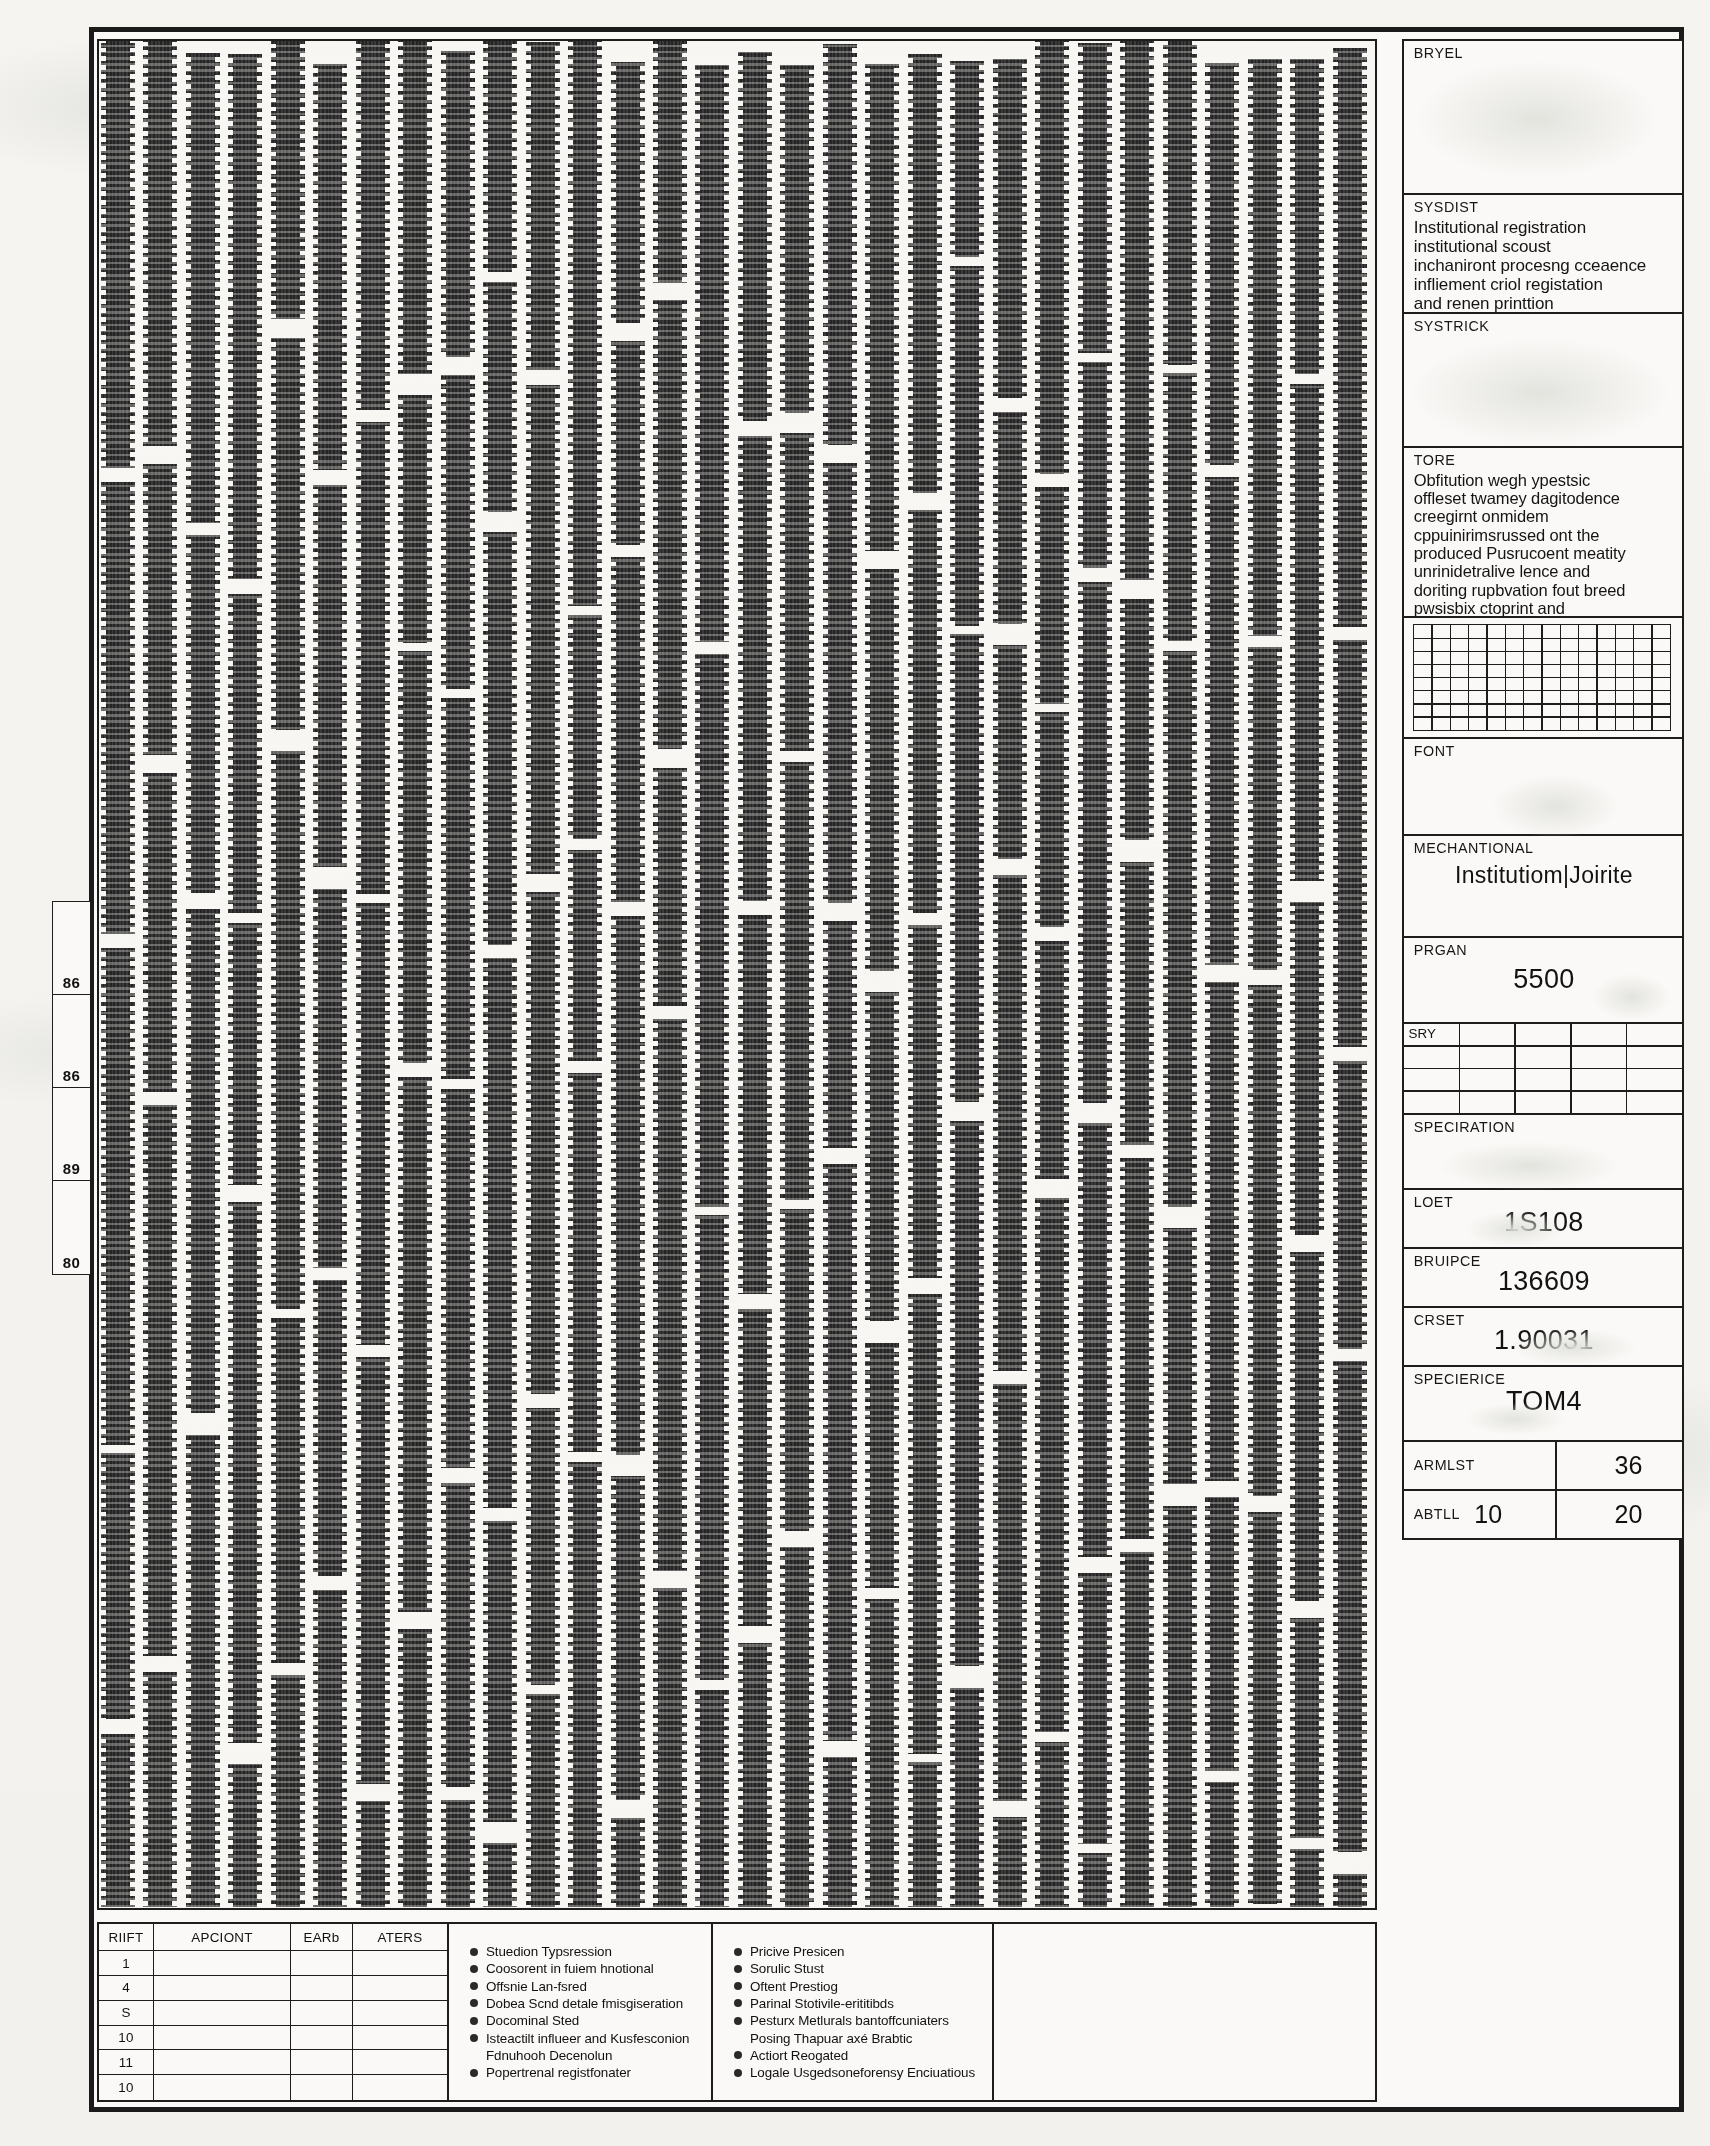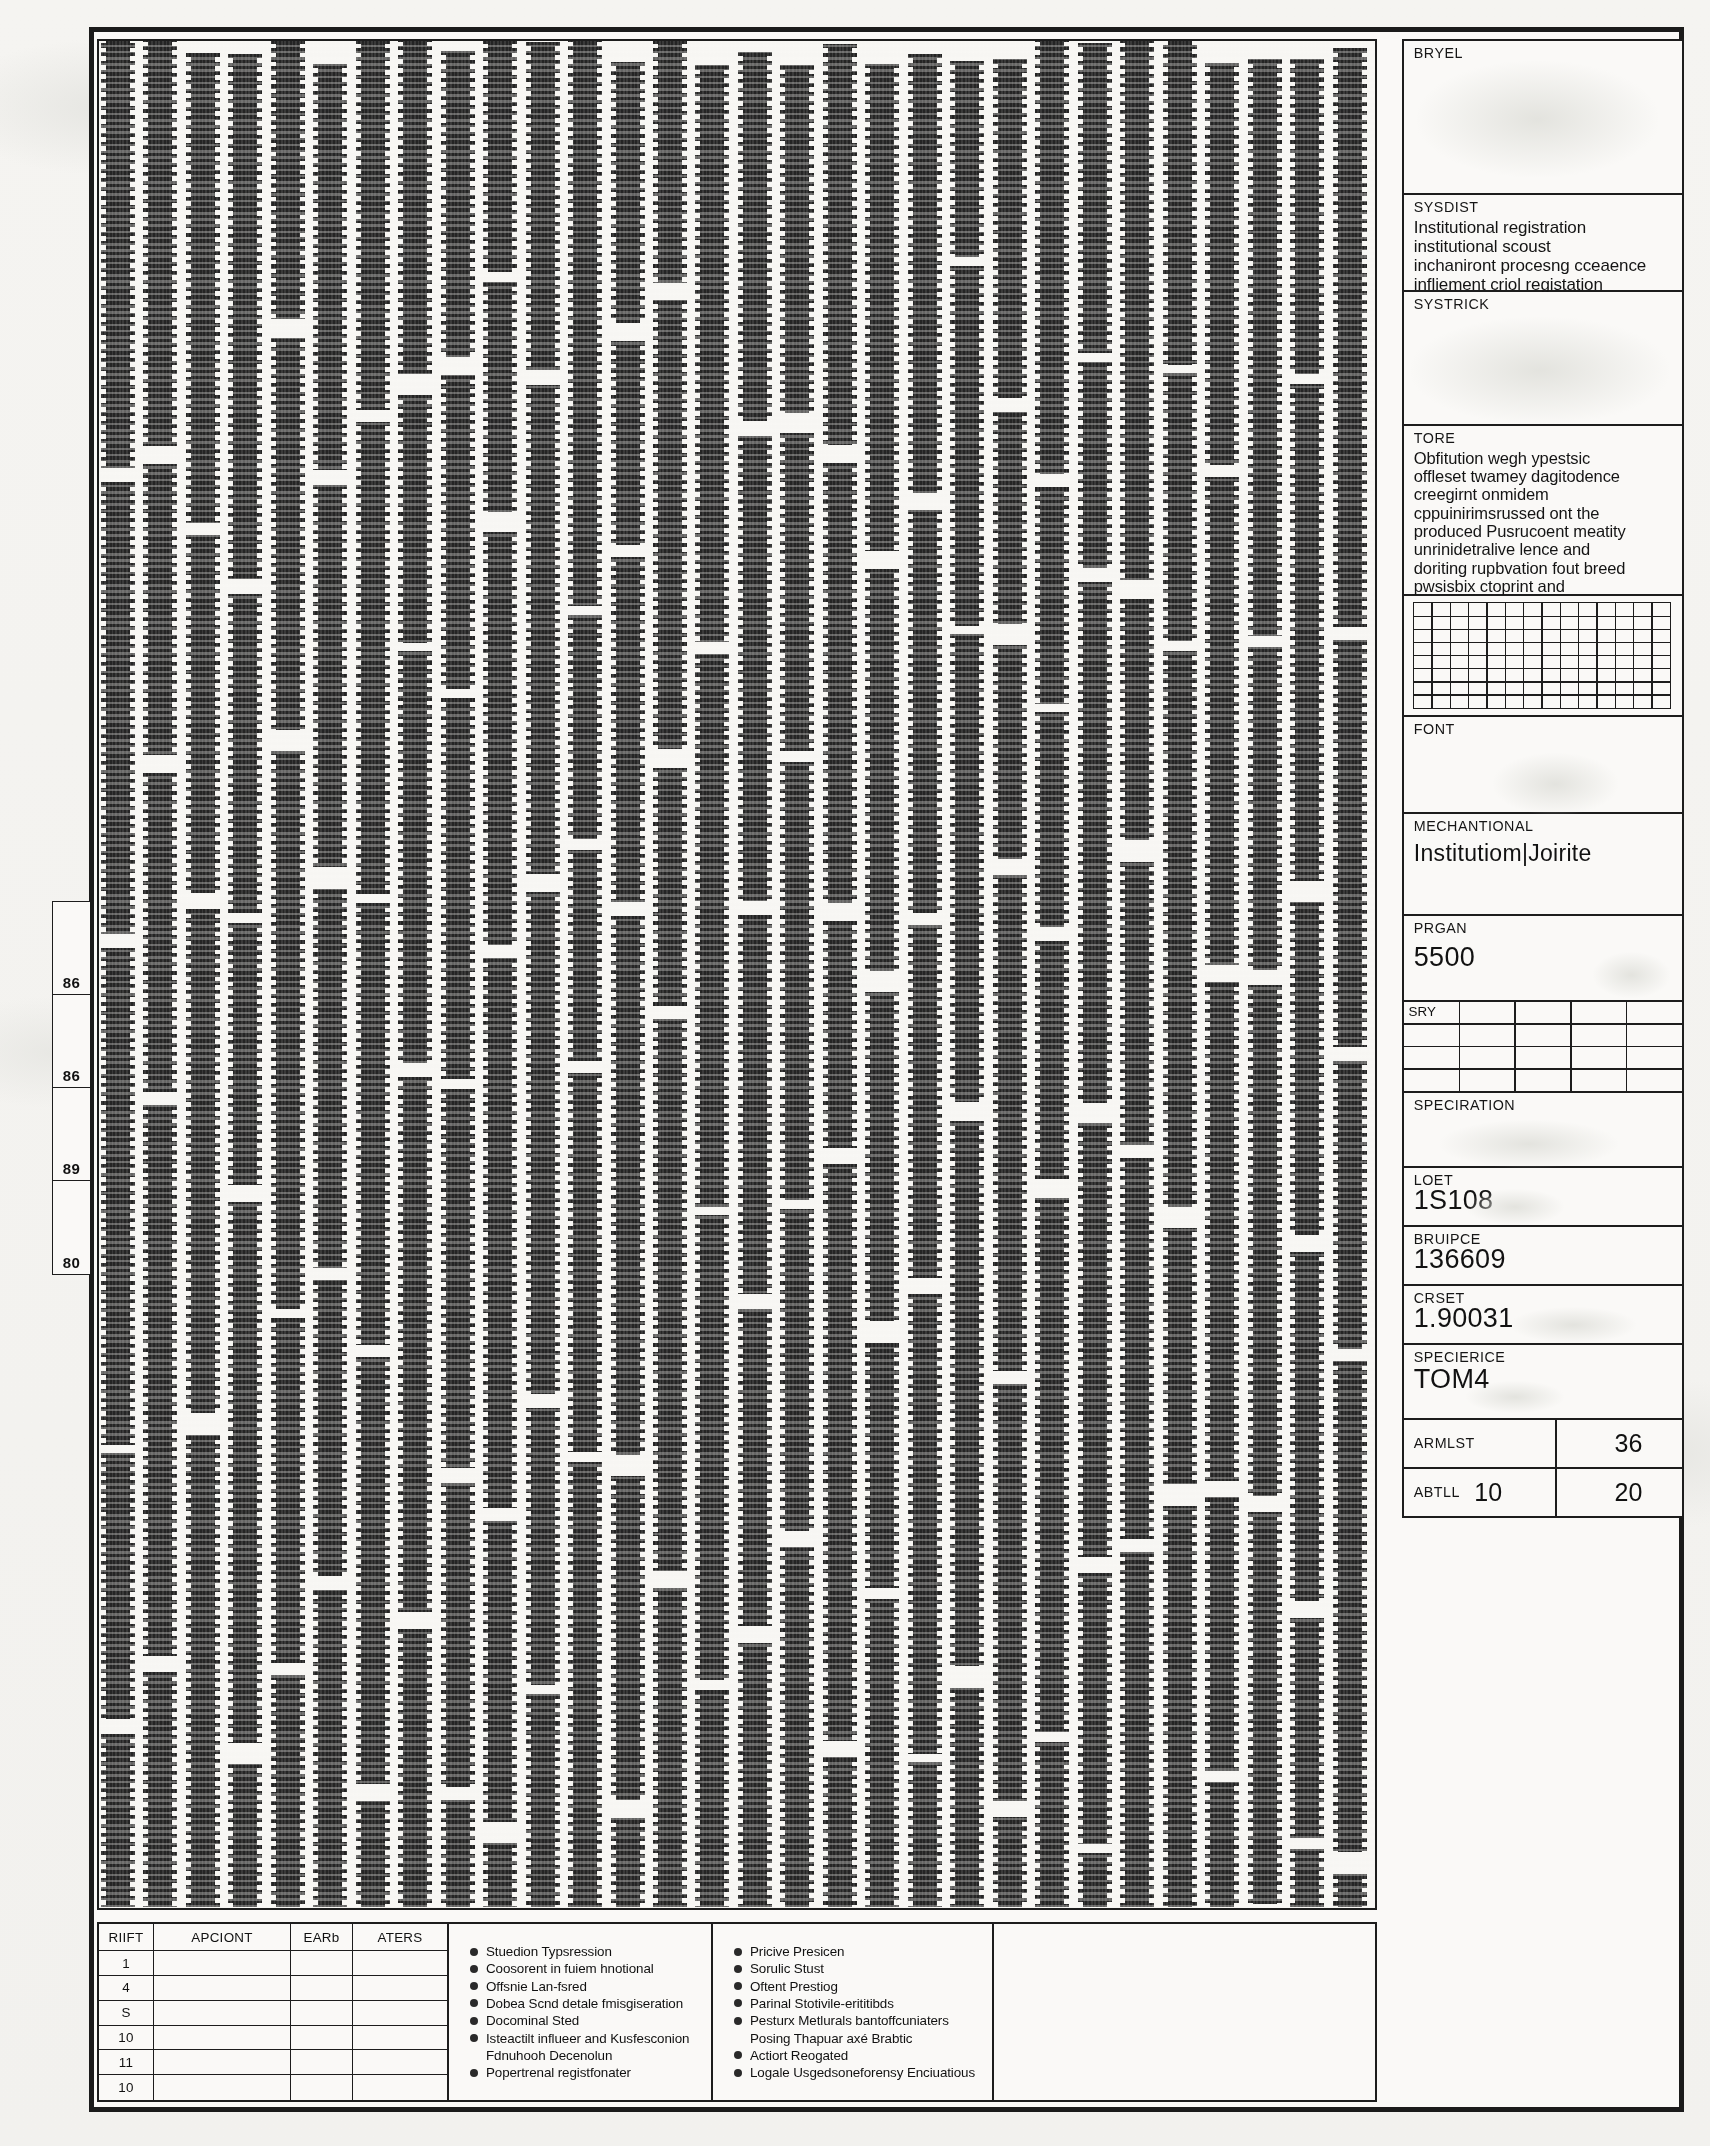--- a/index.html
+++ b/index.html
@@ -74,21 +74,21 @@
   }
   .sbox:first-child{border-top:2.7px solid #1d1d1d;}
   .slabel{
     font-size:14.3px;letter-spacing:0.5px;line-height:1.1;font-weight:400;color:#161616;
   }
   .sbody{
     font-size:17px;line-height:1.12;margin-top:1.8px;color:#141414;
     letter-spacing:-0.1px;
   }
   .sbig{
-    font-size:27px;text-align:left;margin-top:5.3px;letter-spacing:0.3px;color:#121212;
+    font-size:27px;text-align:center;margin-top:5.3px;letter-spacing:0.3px;color:#121212;
   }
   .sbig.small{font-size:23px;}
 
   
   .blob{position:absolute;pointer-events:none;
     background:radial-gradient(ellipse at 50% 50%, rgba(226,226,221,.95), rgba(0,0,0,0) 72%);}
 
   
   #minigrid{
     position:absolute;left:9.8px;right:11.6px;top:7.1px;height:105px;
@@ -392,21 +392,21 @@
     </div>
 </div>
 
 <div id="side">
 
   <div class="sbox" style="height:156px">
     <div class="blob" style="left:12.5px;top:19.6px;width:241px;height:116px"></div>
     <div class="slabel">BRYEL</div>
   </div>
 
-  <div class="sbox" style="height:97px">
+  <div class="sbox" style="height:119px">
     <div class="slabel">SYSDIST</div>
     <div class="sbody" style="white-space:pre-line">Institutional registration
 institutional scoust
 inchaniront procesng cceaence
 infliement criol registation
 and renen printtion
 commercinal prim registration
 mark wertcluing marks.</div>
   </div>
 

